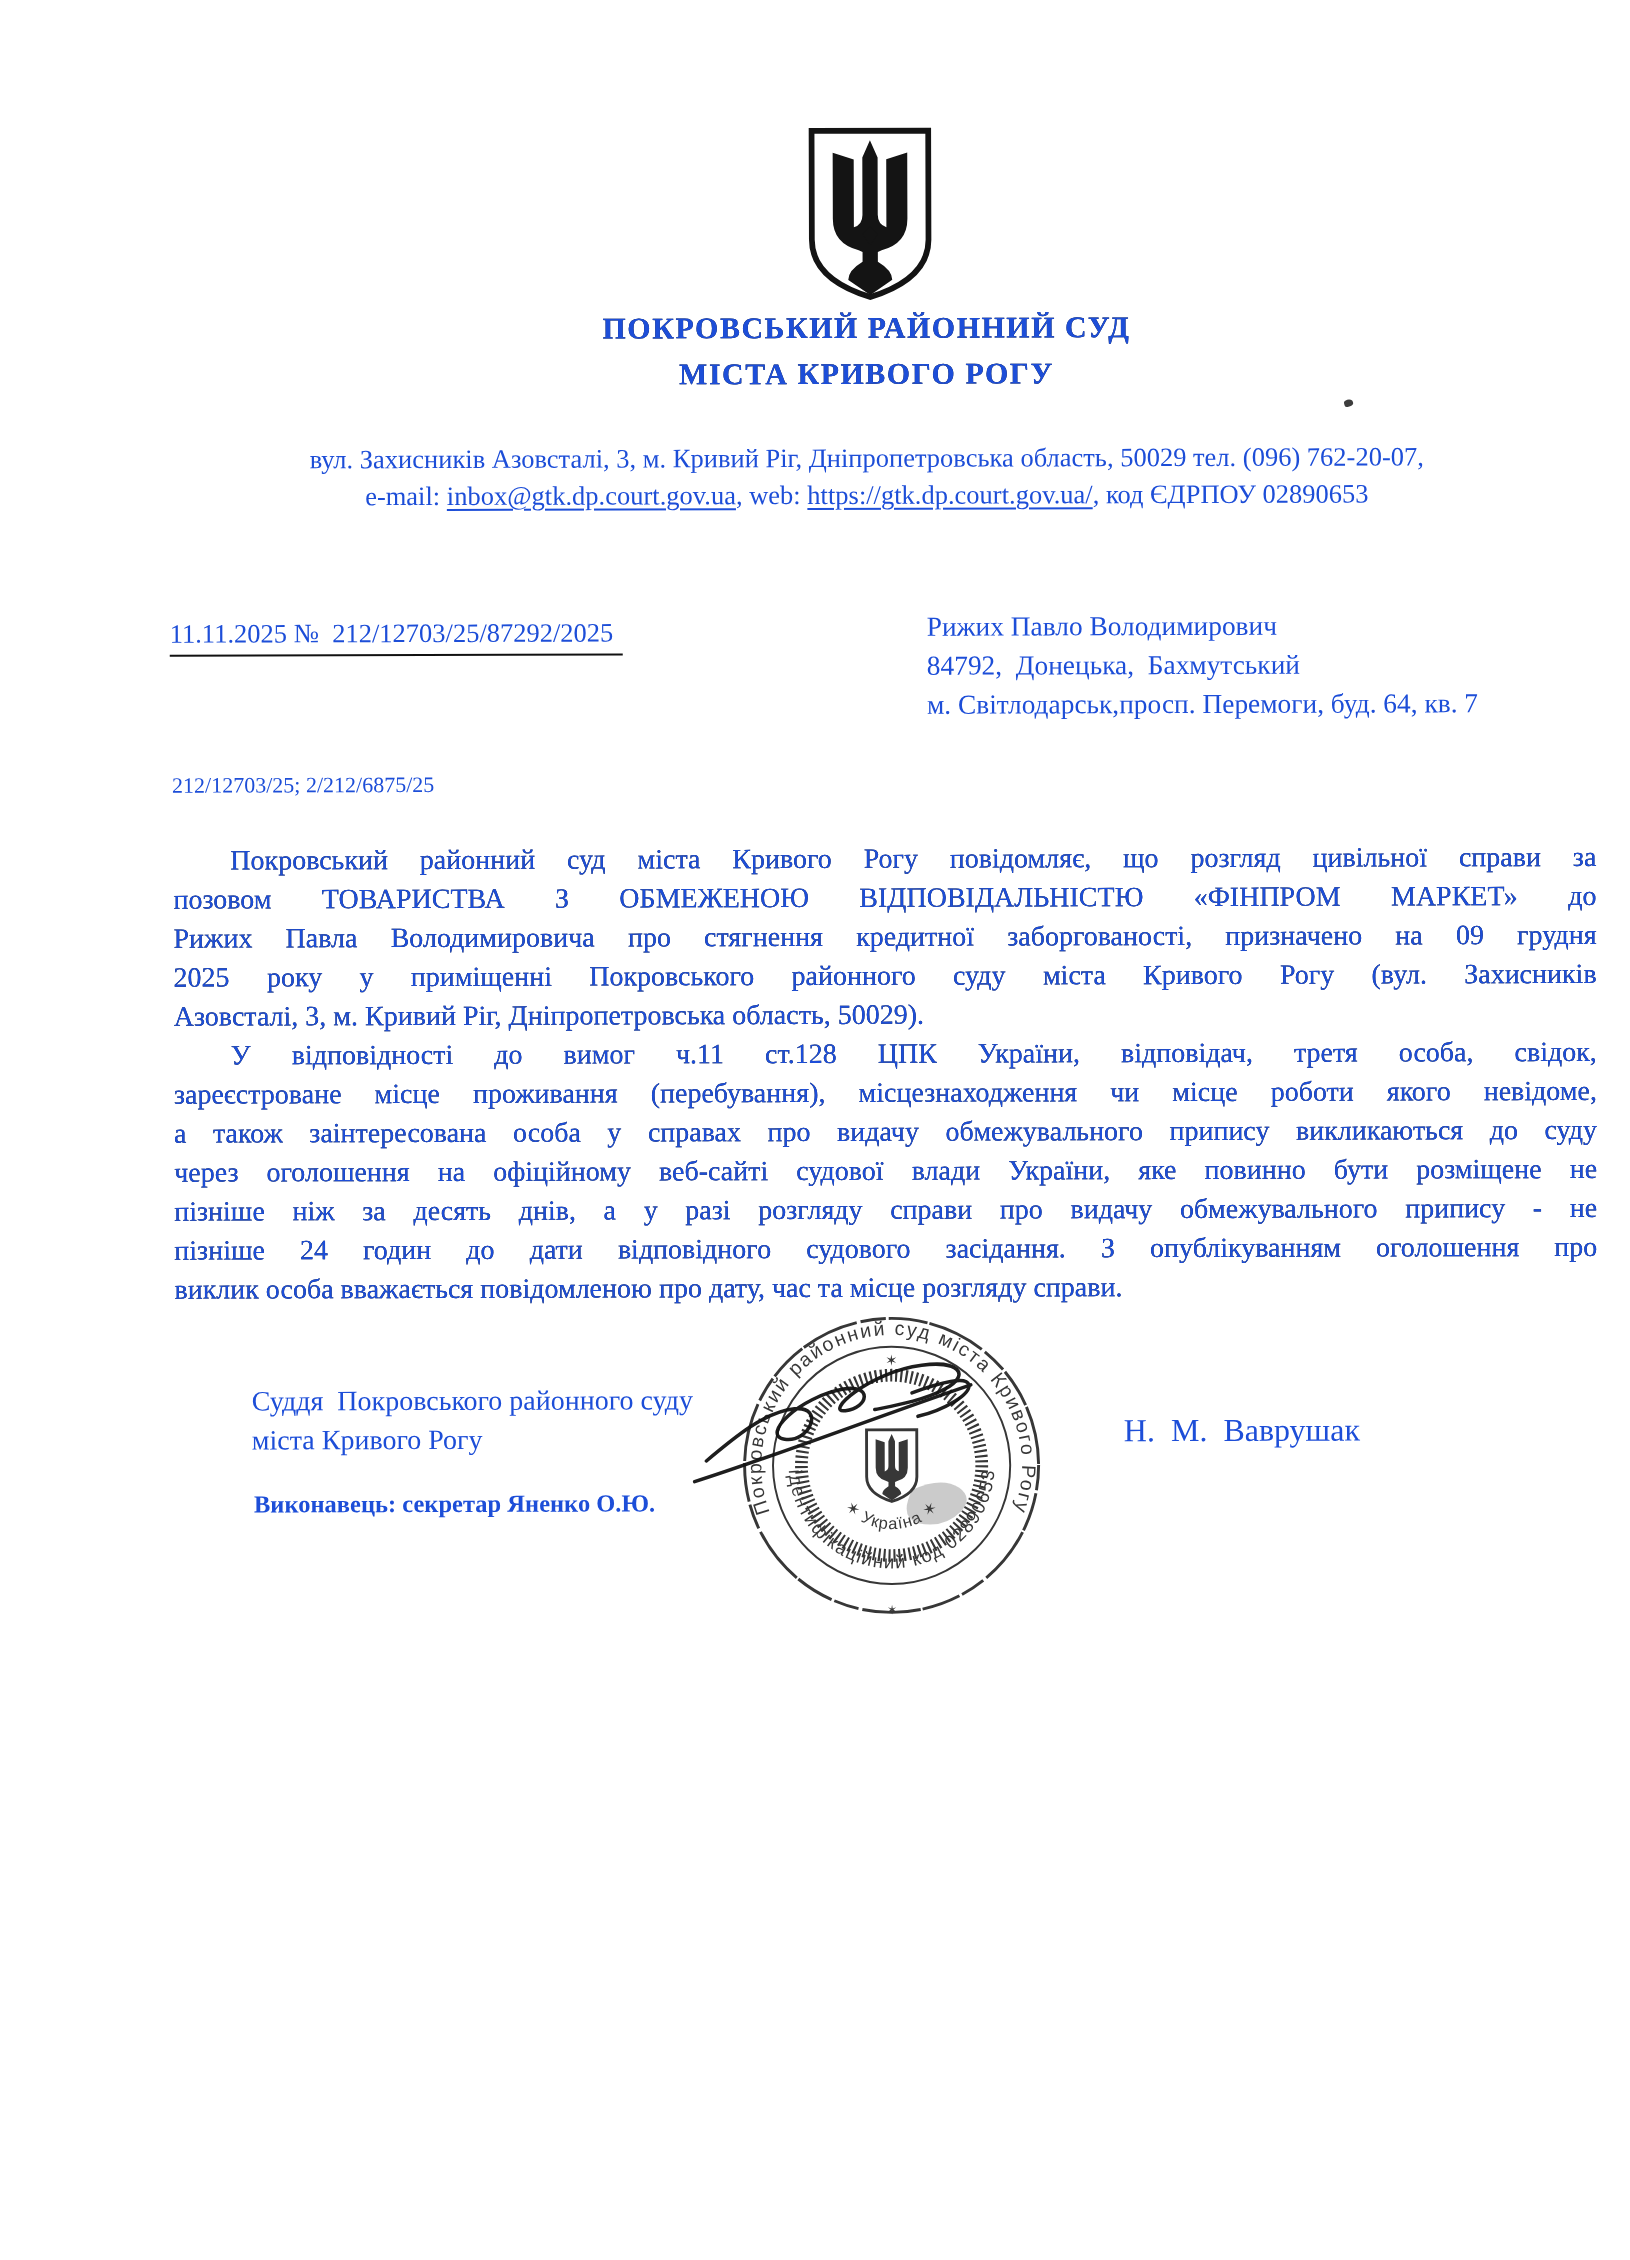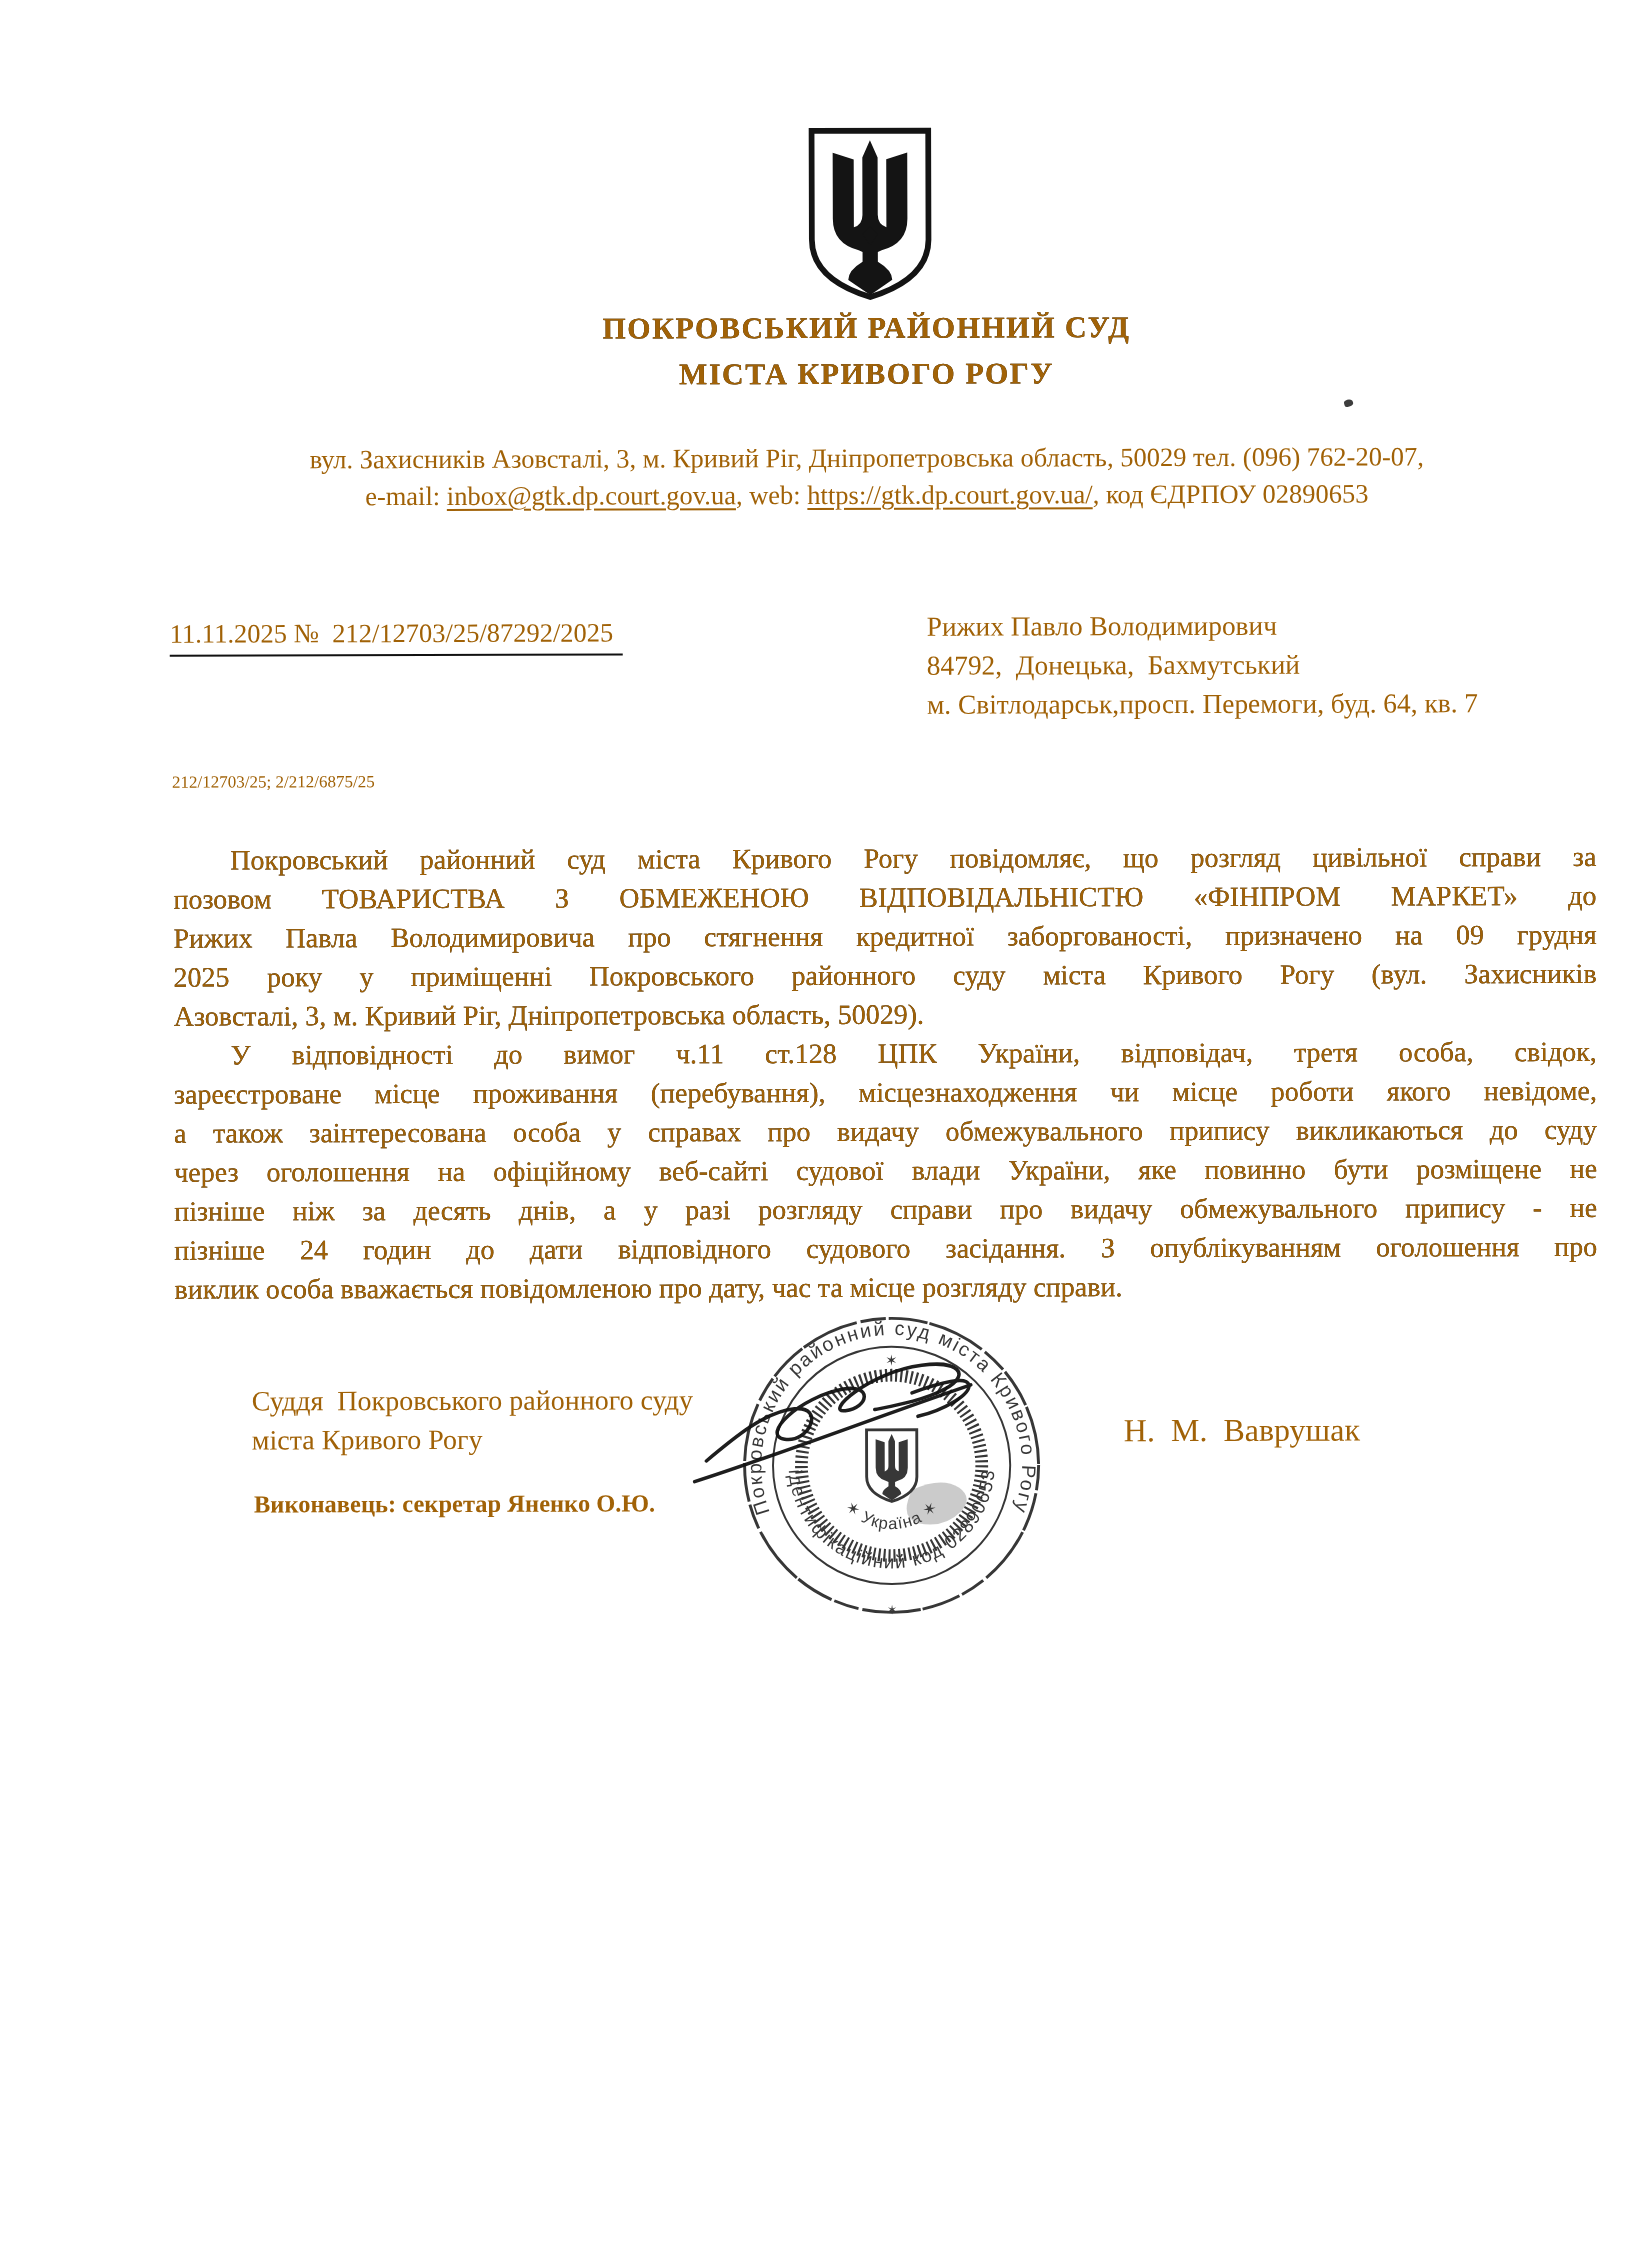--- a/index.html
+++ b/index.html
@@ -2,38 +2,38 @@
 <html><head>
 <meta charset="utf-8">
 <style>
   html,body{margin:0;padding:0;background:#e8e8e8;}
   .sheet{
     position:relative;
     width:1631px;height:2260px;
     margin:0 auto;
     background:#ffffff;
     font-family:"Liberation Serif", serif;
-    color:#a16207;
+    color:#1d4ed8;
     overflow:hidden;
   }
   .rot{position:absolute;inset:0;transform:rotate(-0.15deg);}
   
   .emblem{position:absolute;left:807px;top:127px;width:131px;height:174px;}
   .title-block{position:absolute;left:104px;top:305px;width:1529px;text-align:center;}
   .title-line{font-size:30px;font-weight:700;letter-spacing:1.5px;line-height:46px;
     text-shadow:0 0 0.6px #161616;}
   .addr-block{position:absolute;left:104px;top:440px;width:1529px;text-align:center;
     font-size:26.5px;line-height:37px;}
   .u{text-decoration:underline;text-underline-offset:3.9px;text-decoration-thickness:2px;text-align:right;}
   
   .date-num{position:absolute;left:171px;top:617px;font-size:26.5px;white-space:pre;
     border-bottom:2.9px solid #111;padding:0 9.8px 4.9px 0;}
   .recipient{position:absolute;left:928px;top:608px;font-size:27.4px;line-height:39px;}
   .r-line{white-space:pre;}
-  .case-nums{position:absolute;left:173px;top:771px;font-size:17px;white-space:pre;}
+  .case-nums{position:absolute;left:173px;top:771px;font-size:22px;white-space:pre;}
   
   .body-block{position:absolute;left:174px;top:839px;width:1423px;
     font-size:28px;line-height:39px;text-shadow:0 0 0.4px #1a1a1a;}
   .para{margin:0;}
   .b-line{text-align:justify;text-align-last:justify;}
   .para .b-line:first-child{text-indent:57px;}
   .para .b-line:last-child{text-align-last:left;}
   
   .sig-line1{position:absolute;left:251px;top:1384px;font-size:28px;white-space:pre;}
   .sig-line2{position:absolute;left:251px;top:1423px;font-size:28px;white-space:pre;}

